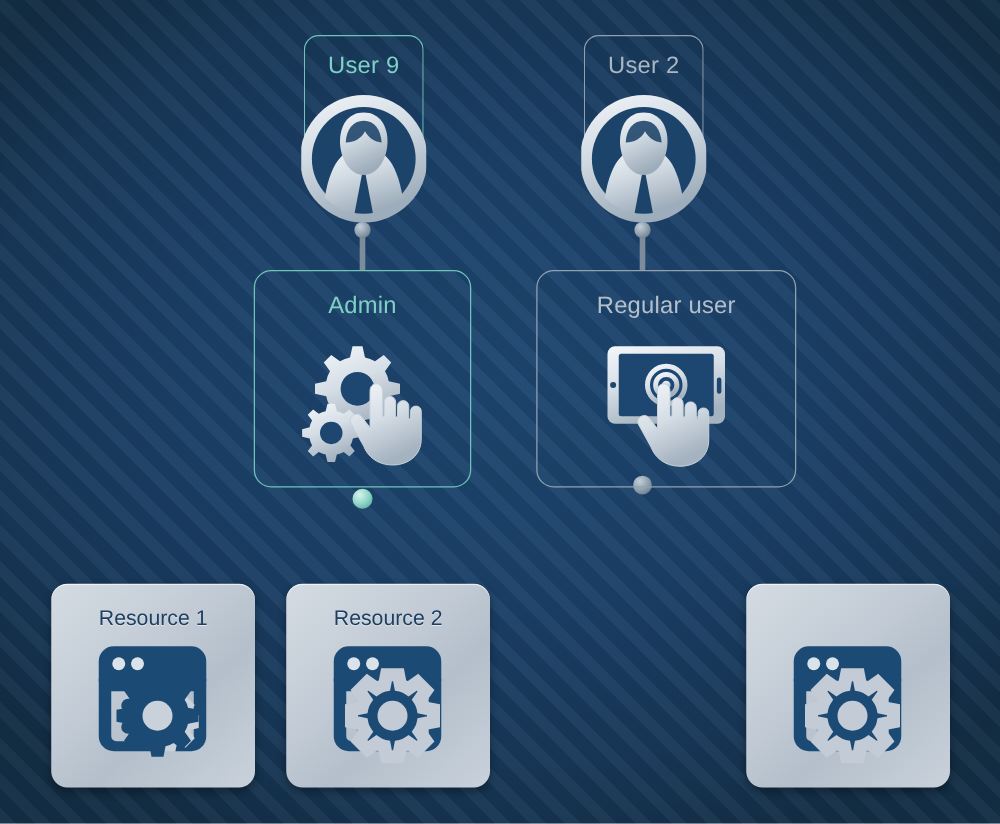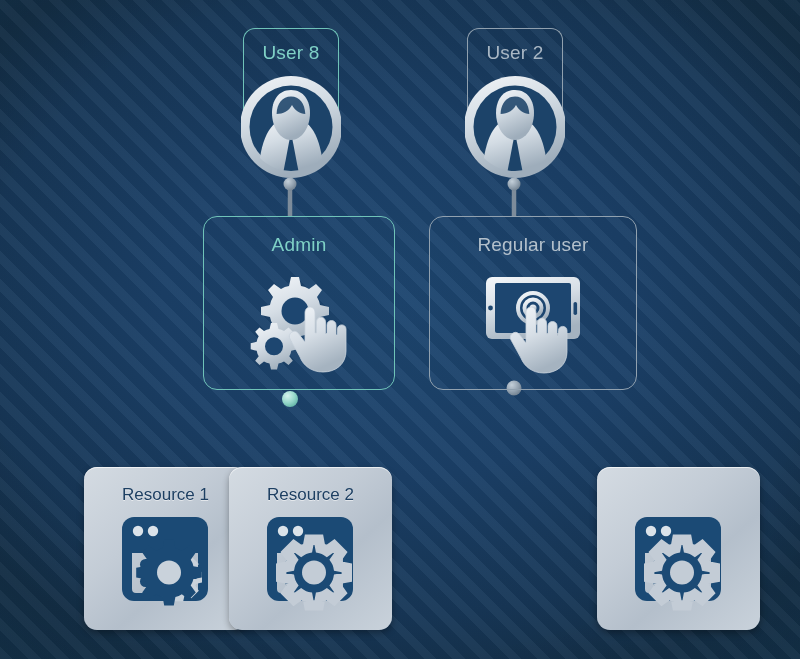--- a/index.html
+++ b/index.html
@@ -157,21 +157,21 @@
       <path d="M122,410 L122,468"></path>
       <path d="M290,410 L290,468"></path>
       <path d="M500,410 L500,468"></path>
       <path d="M678,410 L678,468"></path>
     </g>
     <circle cx="290" cy="399" r="8" fill="url(#tealDot)"></circle>
   </svg>
 
   <div class="user-card accent" style="left:243px; top:28px; width:96px; height:160px;">
     <div class="card-frame"></div>
-    <div class="user-title">User 8</div>
+    <div class="user-title">User 9</div>
     <div class="avatar">
       <svg width="100" height="114" viewBox="0 0 100 114">
         <defs>
           <linearGradient id="av1" x1="0" y1="0" x2="0.35" y2="1">
             <stop offset="0%" stop-color="#f2f5f8"></stop>
             <stop offset="45%" stop-color="#d3dce4"></stop>
             <stop offset="100%" stop-color="#9eadbb"></stop>
           </linearGradient>
           <clipPath id="avclip1">
               <circle cx="50" cy="57" r="44"></circle>
@@ -213,21 +213,21 @@
           <path d="M50,48 C30,48 20,66 17,104 L83,104 C80,66 70,48 50,48 Z" fill="url(#av2)"></path>
           <path d="M50,62 L42,104 L58,104 Z" fill="#1c4369"></path>
         </g>
         <path d="M50,20 C37,20 31,31 31,43 C31,57 39,70 50,70 C61,70 69,57 69,43 C69,31 63,20 50,20 Z" fill="url(#av2)"></path>
         <path d="M50,26.5 C41.5,26.5 36,33.5 35.6,44 C42,44 48,41 51,35
                  C54,40.5 59,43.5 64.3,44 C63.8,33.5 58.5,26.5 50,26.5 Z" fill="#1c4369" opacity="0.88"></path>
       </svg>
     </div>
   </div>
 
-  <div class="role-card accent" style="left:203px; top:216px; width:192px; height:174px;">
+  <div class="role-card accent" style="left:203px; top:216px; width:174px; height:174px;">
     <div class="role-title">Admin</div>
     <div class="role-icon">
       <svg width="112" height="104" viewBox="0 0 112 104">
         <defs>
           <linearGradient id="mtl1" x1="0" y1="0" x2="0.4" y2="1">
             <stop offset="0%" stop-color="#f4f7fa"></stop>
             <stop offset="50%" stop-color="#d6dee6"></stop>
             <stop offset="100%" stop-color="#a5b3c0"></stop>
           </linearGradient>
         </defs>
@@ -290,21 +290,21 @@
         <path d="M52,44 C52,36 62,36 62,44 L62,64 L63.5,64 L63.5,54
                  C63.5,47.5 72.5,47.5 72.5,54 L72.5,65 L74,65 L74,57
                  C74,51 83,51 83,57 L83,67 L84.5,67 L84.5,61.5
                  C84.5,56 93,56 93,61.5 L93,83
                  C93,96 83,104 70,104 C58,104 50,97 47,89
                  L37,71 C34,66 41,60.5 45,65 L52,74 Z" fill="url(#mtl2)" stroke="#c8d2dc" stroke-width="0.8"></path>
       </svg>
     </div>
   </div>
 
-  <div class="res-card" style="left:41px; top:467px;margin-left:43px;">
+  <div class="res-card" style="left:41px; top:467px;">
     <div class="res-title">Resource 1</div>
     <div class="res-icon">
       <svg width="108" height="104" viewBox="0 0 108 104">
         <g fill="#1b4a75">
           <path d="M10,16 a12,12 0 0 1 12,-12 h62 a12,12 0 0 1 12,12 v16 h-86 z"></path>
           <circle cx="26" cy="18" r="5.2" fill="#dbe3ea"></circle>
           <circle cx="41" cy="18" r="5.2" fill="#dbe3ea"></circle>
           <path d="M10,30 h86 v46 a12,12 0 0 1 -12,12 h-62 a12,12 0 0 1 -12,-12 z
                    M20,40 h66 v36 a4,4 0 0 1 -4,4 h-58 a4,4 0 0 1 -4,-4 z" fill-rule="evenodd"></path>
           <rect x="28" y="46" width="52" height="11" rx="5.5"></rect>

